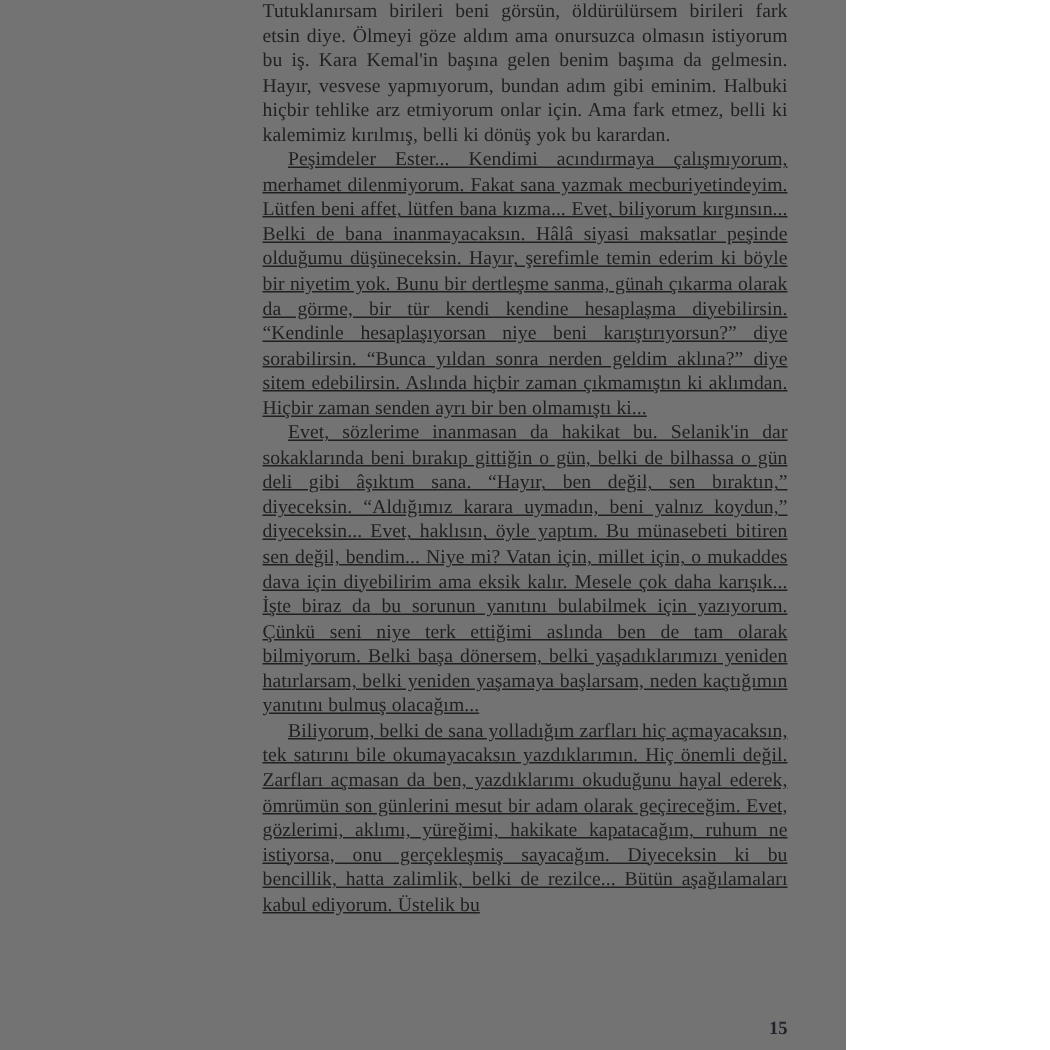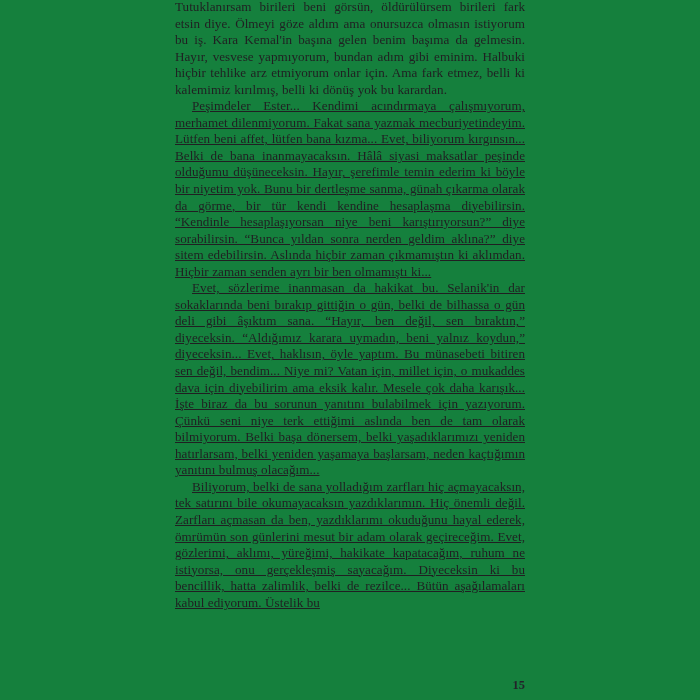--- a/index.html
+++ b/index.html
@@ -13,23 +13,23 @@
     background: #ffffff;
     font-family: "Liberation Serif", "DejaVu Serif", serif;
     overflow: hidden;
     position: relative;
   }
 
   .page {
     position: absolute;
     left: 0;
     top: 0;
-    width: 700px;
+    width: 564px;
     height: 700px;
-    background: #15803d;
+    background: #737373;
   }
 
   .text-block {
     position: absolute;
     left: 175px;
     top: -1px;
     width: 350px;
   }
 
   .para {

